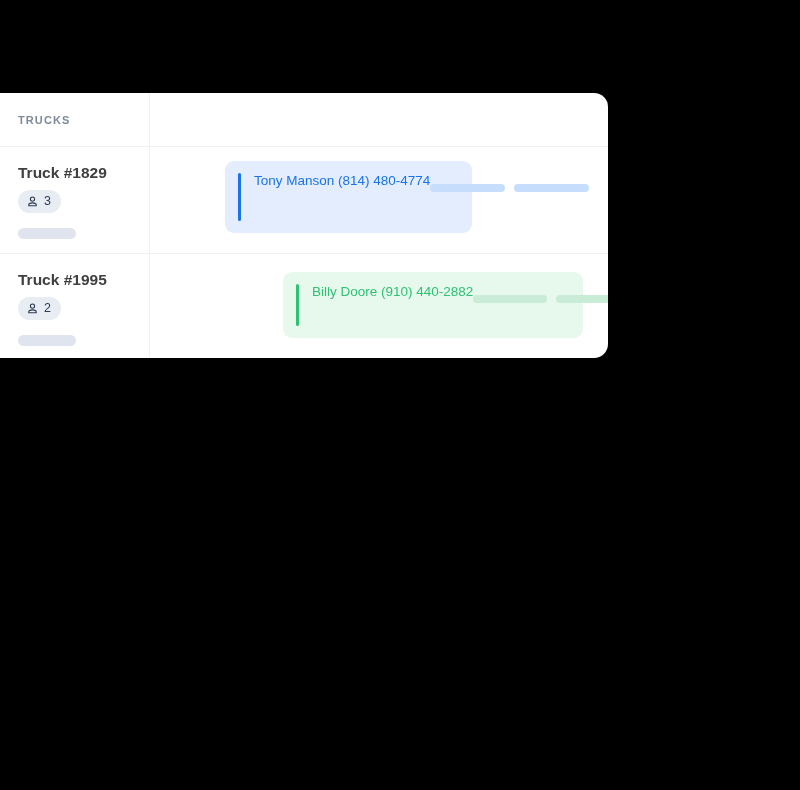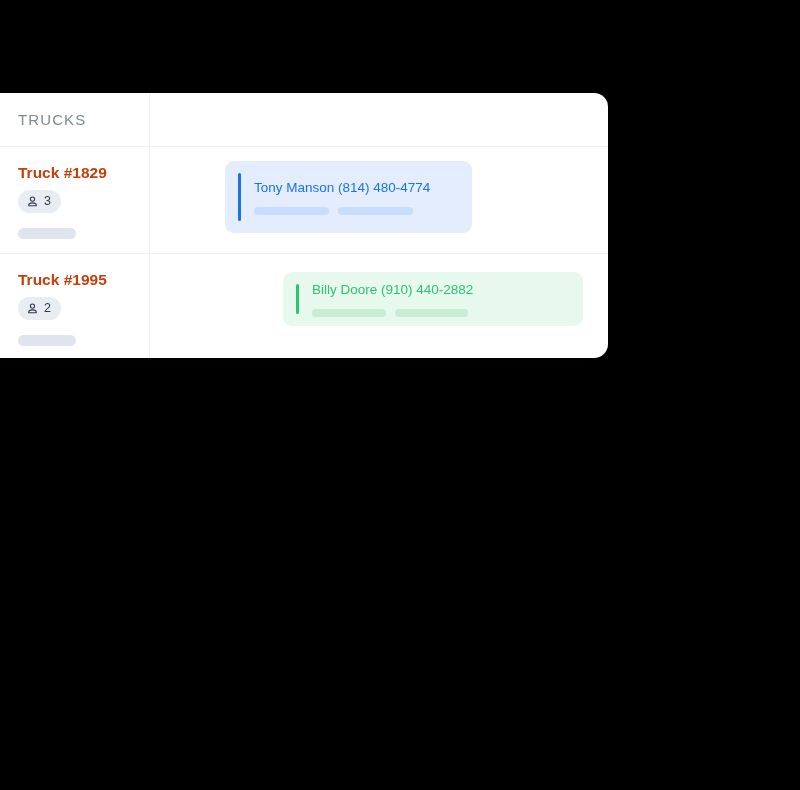--- a/index.html
+++ b/index.html
@@ -46,22 +46,22 @@
     box-sizing: border-box;
     border-right: 1px solid #eef1f6;
     display: flex;
     align-items: center;
     padding-left: 62px;
   }
   .header-right {
     flex: 1 1 auto;
   }
   #trucks-column-label {
-    font-size: 15px;
-    font-weight: 400;
+    font-size: 11px;
+    font-weight: 700;
     letter-spacing: 1.1px;
     color: #7d8999;
     text-transform: uppercase;
     white-space: nowrap;
   }
 
   
   .board-row {
     display: flex;
     box-sizing: border-box;
@@ -81,21 +81,21 @@
   }
   .row-right {
     flex: 1 1 auto;
     position: relative;
     box-sizing: border-box;
   }
 
   .truck-title {
     font-size: 15.5px;
     font-weight: 600;
-    color: #c2410c;
+    color: #404040;
     line-height: 18px;
     white-space: nowrap;
   }
 
   .crew-chip {
     margin-top: 8px;
     display: inline-flex;
     align-items: center;
     gap: 5px;
     height: 23px;
@@ -133,38 +133,37 @@
     left: 75px;
     top: 14px;
     width: 247px;
     height: 72px;
     background: #e3edfd;
   }
   .assignment-card.green {
     left: 133px;
     top: 18px;
     width: 300px;
-    height: 54px;
+    height: 66px;
     background: #e7f8ed;
   }
 
   .card-accent {
     width: 3px;
     flex: 0 0 3px;
     border-radius: 2px;
   }
   .assignment-card.blue .card-accent { background: #1a73e8; }
   .assignment-card.green .card-accent { background: #2fc274; }
 
   .card-body {
     flex: 1 1 auto;
     padding-left: 13px;
     display: flex;
-    flex-direction: column;
-    justify-content: center;
+    flex-direction: row;
   }
   .card-title {
     font-size: 13.5px;
     font-weight: 500;
     line-height: 16px;
     white-space: nowrap;
   }
   .assignment-card.blue .card-title { color: #1a73e8; }
   .assignment-card.green .card-title { color: #2fc274; }
 

